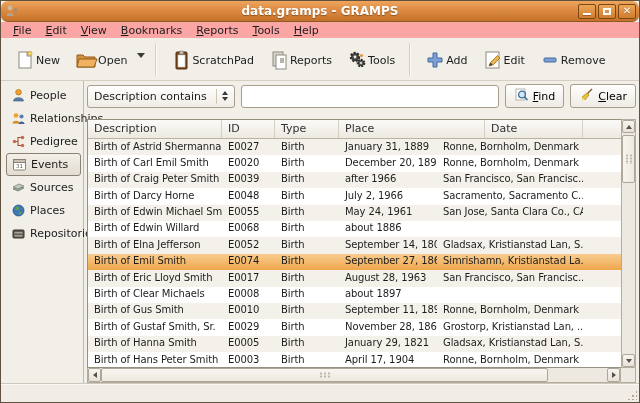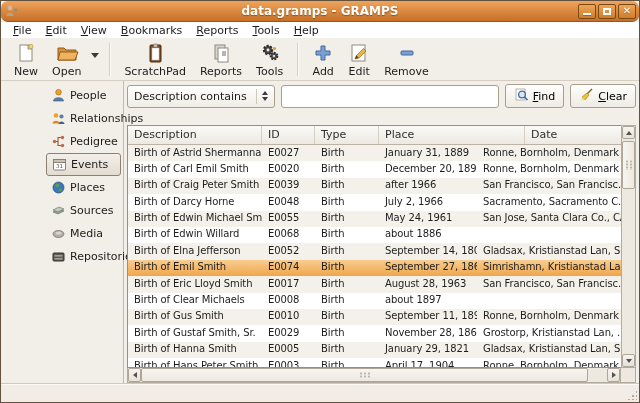--- a/index.html
+++ b/index.html
@@ -18,50 +18,50 @@
            font-size:12px; text-shadow:0 1px 1px rgba(90,45,0,.55); pointer-events:none; }
   .win-btns { margin-left:auto; display:flex; gap:2px; position:relative; }
   .wbtn { width:18px; height:15px; border:1px solid #7A4715; border-radius:2px;
           background:linear-gradient(180deg,#EBA757 0%,#D07C2D 100%);
           display:flex; align-items:center; justify-content:center; }
   .glyph-min { width:8px; height:2px; background:#fff; margin-top:6px; box-shadow:0 1px 0 rgba(90,45,0,.4); }
   .glyph-max { width:8px; height:7px; border:2px solid #fff; }
   .glyph-close { color:#fff; font-size:10px; font-weight:bold; line-height:1; text-shadow:0 1px 1px rgba(90,45,0,.4); }
 
   
-  .menubar { height:16px; flex:0 0 16px; display:flex; align-items:center; background:#ffffff; padding-left:5px; }
+  .menubar { height:16px; flex:0 0 16px; display:flex; align-items:center; background:#fca5a5; padding-left:5px; }
   .menu-item { display:inline-block; padding:1px 7px; cursor:default; }
   .menu-item::first-letter { text-decoration:underline; }
 
   
   .toolbar { height:43px; flex:0 0 43px; display:flex; align-items:stretch; background:#F2EEE8;
              padding:2px 2px 1px 6px; border-bottom:1px solid #D5CEC2; }
-  .tool-btn { display:flex; flex-direction:column; align-items:center; justify-content:flex-start;
+  .tool-btn { display:flex; flex-direction:row; align-items:center; justify-content:flex-start;
               padding:1px 7px 0; border-radius:3px; }
   .tool-btn .ticon { height:24px; display:flex; align-items:center; justify-content:center; }
   .tool-btn .tlabel { font-size:11px; line-height:13px; white-space:nowrap; }
   .tool-arrow { width:14px; display:flex; align-items:center; justify-content:center; margin-top:-8px; }
   .tri-down { width:0; height:0; border-left:4px solid transparent; border-right:4px solid transparent;
               border-top:5px solid #3a3a3a; }
   .tool-sep { width:1px; background:#D6CFC3; box-shadow:1px 0 0 #FCFAF7; margin:3px 7px; }
 
   
   .main { flex:1; display:flex; min-height:0; }
 
-  .sidebar { width:83px; flex:0 0 83px; border-right:1px solid #C2BAAC; padding:3px 1px 0 4px; background:#F2EEE8;margin-left:40px; }
+  .sidebar { width:83px; flex:0 0 83px; border-right:1px solid #C2BAAC; padding:3px 1px 0 4px; background:#F2EEE8; }
   .side-item { height:23px; display:flex; align-items:center; gap:4px; padding:0 0 0 4px; margin:0 1px; white-space:nowrap; }
   .side-item .sicon { width:16px; flex:0 0 16px; display:flex; align-items:center; justify-content:center; }
   .side-item.selected { border:1px solid #8A8174; border-radius:3px;
                         background:linear-gradient(180deg,#F3EFE9 0%,#E2DCD1 100%); }
   .slabel { font-size:11px; }
 
   .content { flex:1; display:flex; flex-direction:column; min-width:0; padding:3px 3px 0 3px; }
 
   
-  .filterbar { height:24px; flex:0 0 24px; display:flex; align-items:center; gap:6px; margin-bottom:17px; }
+  .filterbar { height:24px; flex:0 0 24px; display:flex; align-items:center; gap:6px; margin-bottom:11px; }
   .combo { width:148px; flex:0 0 148px; height:23px; border:1px solid #A89E8E; border-radius:3px;
            background:linear-gradient(180deg,#FFFFFF 0%,#F0ECE5 100%); display:flex; align-items:center; }
   .combo-label { flex:1; padding-left:6px; white-space:nowrap; overflow:hidden; }
   .combo-spin { width:16px; display:flex; flex-direction:column; align-items:center; justify-content:center;
                 gap:2px; border-left:1px solid #CFC8BB; height:15px; margin-right:2px; }
   .spin-up { width:0;height:0;border-left:3px solid transparent;border-right:3px solid transparent;border-bottom:4px solid #3a3a3a; }
   .spin-dn { width:0;height:0;border-left:3px solid transparent;border-right:3px solid transparent;border-top:4px solid #3a3a3a; }
   .entry { flex:1; height:23px; border:1px solid #A89E8E; border-radius:3px; background:#fff; padding:0 5px;
            font:inherit; outline:none; }
   .push-btn { height:24px; border:1px solid #A89E8E; border-radius:3px;
@@ -279,44 +279,35 @@
               <rect x="1.5" y="2.5" width="12" height="10.5" rx="1" fill="#FFFFFF" stroke="#8A8174"></rect>
               <rect x="1.5" y="2.5" width="12" height="3" fill="#C9C2B4" stroke="#8A8174"></rect>
               <text x="7.5" y="11" font-size="5.5" text-anchor="middle" fill="#5B564D" font-family="DejaVu Sans, sans-serif">31</text>
             </svg>
           </span>
         <span class="slabel">Events</span>
       </div>
       <div class="side-item">
         <span class="sicon">
             <svg width="15" height="15" viewBox="0 0 15 15">
+              <path d="M2 9 L8 6 L13 8 L7 11 Z" fill="#9AA79A" stroke="#5C6A5C" stroke-width="0.6"></path>
+              <path d="M2 7 L8 4 L13 6 L7 9 Z" fill="#C3CBBE" stroke="#5C6A5C" stroke-width="0.6"></path>
+            </svg>
+          </span>
+        <span class="slabel">Sources</span>
+      </div>
+      <div class="side-item">
+        <span class="sicon">
+            <svg width="15" height="15" viewBox="0 0 15 15">
               <circle cx="7.5" cy="7.5" r="5.5" fill="#3E78B4" stroke="#1F4A77" stroke-width="0.7"></circle>
               <path d="M4 5 Q6 3 8 4.5 Q9 6 6.5 7 Q4 7 4 5 Z" fill="#5FA044"></path>
               <path d="M8 9 Q10.5 8 11 10 Q10 12 8.5 11.5 Q7.5 10 8 9 Z" fill="#5FA044"></path>
             </svg>
           </span>
         <span class="slabel">Places</span>
-      </div>
-      <div class="side-item">
-        <span class="sicon">
-            <svg width="15" height="15" viewBox="0 0 15 15">
-              <path d="M2 9 L8 6 L13 8 L7 11 Z" fill="#9AA79A" stroke="#5C6A5C" stroke-width="0.6"></path>
-              <path d="M2 7 L8 4 L13 6 L7 9 Z" fill="#C3CBBE" stroke="#5C6A5C" stroke-width="0.6"></path>
-            </svg>
-          </span>
-        <span class="slabel">Sources</span>
-      </div>
-      <div class="side-item">
-        <span class="sicon">
-            <svg width="15" height="15" viewBox="0 0 15 15">
-              <ellipse cx="7.5" cy="8" rx="5.5" ry="3.5" fill="#B3AFA5" stroke="#6E6A60" stroke-width="0.7"></ellipse>
-              <ellipse cx="7.5" cy="7" rx="3" ry="1.6" fill="#D9D5CB"></ellipse>
-            </svg>
-          </span>
-        <span class="slabel">Media</span>
       </div>
       <div class="side-item">
         <span class="sicon">
             <svg width="15" height="15" viewBox="0 0 15 15">
               <rect x="2" y="4" width="11" height="8" rx="1" fill="#5D5A52" stroke="#34322C"></rect>
               <rect x="3.5" y="6" width="8" height="1.6" fill="#A39F94"></rect>
               <rect x="3.5" y="9" width="8" height="1.6" fill="#A39F94"></rect>
             </svg>
           </span>
         <span class="slabel">Repositories</span>

